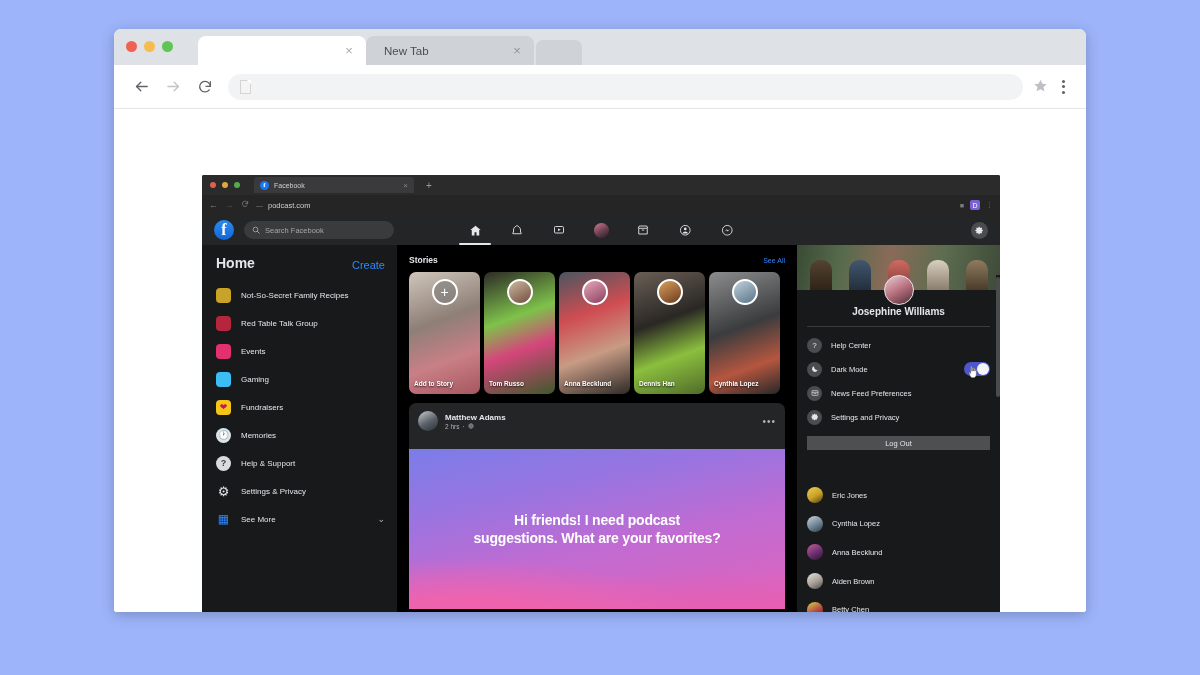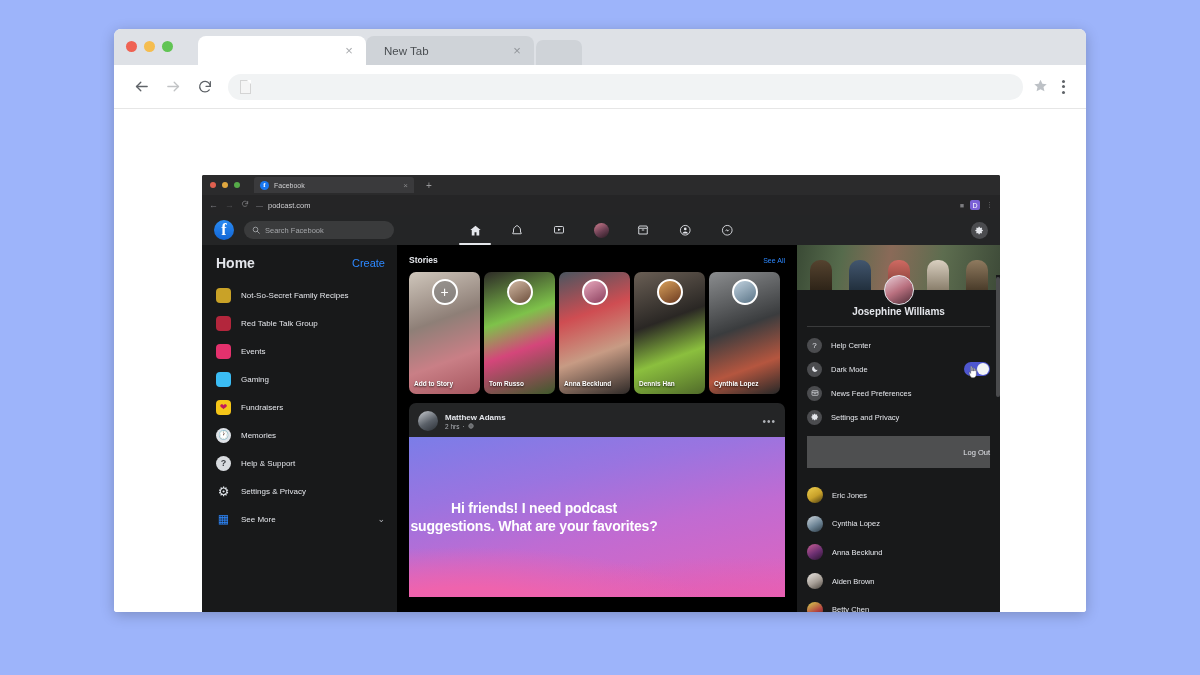--- a/index.html
+++ b/index.html
@@ -138,21 +138,21 @@
   .nav-avatar { width: 15px; height: 15px; border-radius: 50%; overflow: hidden;
     background: linear-gradient(150deg,#cf7d8e,#6a3f52 55%,#2a1a22); }
   .fb-gear { position: absolute; right: 12px; width: 17px; height: 17px;
     border-radius: 50%; background: #4b4c4f; color: #e4e6eb;
     display: flex; align-items: center; justify-content: center; font-size: 10px; }
 
   .fb-body { display: flex; height: calc(100% - 30px); background: #18191a; }
 
   
   .fb-left { width: 195px; padding: 10px 12px 0 14px; position: relative; }
-  .left-head { display: flex; align-items: center; justify-content: space-between; }
+  .left-head { display: flex; align-items: flex-end; justify-content: space-between; }
   .left-title { font-size: 14px; font-weight: bold; color: #e4e6eb; }
   .left-create { font-size: 11px; color: #2d88ff; }
   .snav { margin-top: 10px; }
   .snav-item { display: flex; align-items: center; gap: 10px;
     height: 28px; font-size: 8px; color: #e4e6eb; }
   .snav-ico { width: 15px; height: 15px; border-radius: 4px; flex: none;
     display: flex; align-items: center; justify-content: center;
     font-size: 9px; overflow: hidden; }
   .chev { margin-left: auto; color: #b0b3b8; font-size: 9px; }
 
@@ -181,34 +181,34 @@
     background: linear-gradient(150deg,#e7c7d3,#b4697f 50%,#3d2430); flex:none; }
   .comp-input { flex: 1; height: 20px; background: #3a3b3c; border-radius: 10px;
     display: flex; align-items: center; justify-content: center;
     font-size: 8px; color: #b0b3b8; }
   .comp-photo { width: 20px; height: 20px; border-radius: 50%; background: #4a4b4d;
     display: flex; align-items: center; justify-content: center; font-size: 9px;
     color: #dcdee1; flex: none;}
 
   .post { margin-top: 9px; background: #242526; border-radius: 7px 7px 0 0;
     overflow: hidden; }
-  .post-head { display: flex; align-items: center; padding: 8px 9px 6px; gap: 7px; }
+  .post-head { display: flex; align-items: center; padding: 8px 9px 18px; gap: 7px; }
   .post-avatar { width: 20px; height: 20px; border-radius: 50%;
     background: linear-gradient(150deg,#c9ccd1,#5a6068 55%,#2b3036); flex: none; }
   .post-names { flex: 1; }
   .post-name { font-size: 8px; font-weight: bold; color: #e4e6eb; }
   .post-meta { font-size: 6.5px; color: #b0b3b8; display: flex;
      align-items: center; gap: 3px; margin-top: 1px; }
   .post-dots { color: #b0b3b8; font-size: 10px; letter-spacing: 1px; }
   .post-image { height: 160px;
     background:
       radial-gradient(120% 80% at 15% 115%, #f05fb0 0%, #ef63ad 26%, rgba(239,99,173,0) 58%),
       radial-gradient(110% 70% at 85% 118%, #ef5aa8 0%, rgba(239,90,168,0) 62%),
       linear-gradient(168deg, #7b7de8 0%, #9a74e0 30%, #c06bd2 58%, #e064bd 100%);
-    display: flex; align-items: center; }
+    display: flex; align-items: center; justify-content: center; }
   .post-text { font-size: 14px; font-weight: bold; color: #fff; text-align: center;
     line-height: 1.32; max-width: 250px; letter-spacing: -0.2px; }
 
   
   .fb-right { flex: 1; position: relative; background: #18191a; }
   .cover { height: 45px; width: 100%;
      background: linear-gradient(100deg,#3a4a35,#566b4c 22%,#8a6a58 45%,#5d6d4f 70%,#3d4a38);
      position: relative; overflow: hidden; }
   .cover-people { position: absolute; inset: 0; display: flex;
      align-items: flex-end; justify-content: space-around; padding: 0 4px; }
@@ -226,22 +226,22 @@
      font-size: 7.5px; color: #e4e6eb; position: relative; }
   .menu-ico { width: 15px; height: 15px; border-radius: 50%; background: #4b4c4f;
      color: #e4e6eb; display: flex; align-items: center; justify-content: center;
      font-size: 8px; flex: none; }
   .toggle { position: absolute; right: 0; width: 26px; height: 14px;
      border-radius: 7px; background: #4e56cf; }
   .toggle .knob { position: absolute; right: 1px; top: 1px; width: 12px; height: 12px;
      border-radius: 50%; background: #f2f3f5; }
   .cursor { position: absolute; right: 12px; top: 8px; width: 11px; height: 14px;
      z-index: 6; }
-  .logout { margin: 7px 10px 0; height: 32px; background: #4e4f50; border-radius: 0;
-     display: flex; align-items: center; justify-content: flex-end;
+  .logout { margin: 7px 10px 0; height: 14px; background: #4e4f50; border-radius: 0;
+     display: flex; align-items: center; justify-content: center;
      font-size: 7.5px; color: #e4e6eb; }
   .contacts { position: absolute; top: 236px; left: 0; right: 0; padding: 0 10px; }
   .contact { display: flex; align-items: center; gap: 9px; height: 28.6px;
      font-size: 7.5px; color: #e4e6eb; }
   .contact-av { width: 16px; height: 16px; border-radius: 50%; flex: none; }
 
   .scrollbar { position: absolute; right: 0; top: 30px; bottom: 0; width: 4px;
      background: #18191a; }
   .scrollbar i { position: absolute; top: 2px; width: 4px; height: 120px;
      background: #4a4b4d; border-radius: 2px; display: block; }

